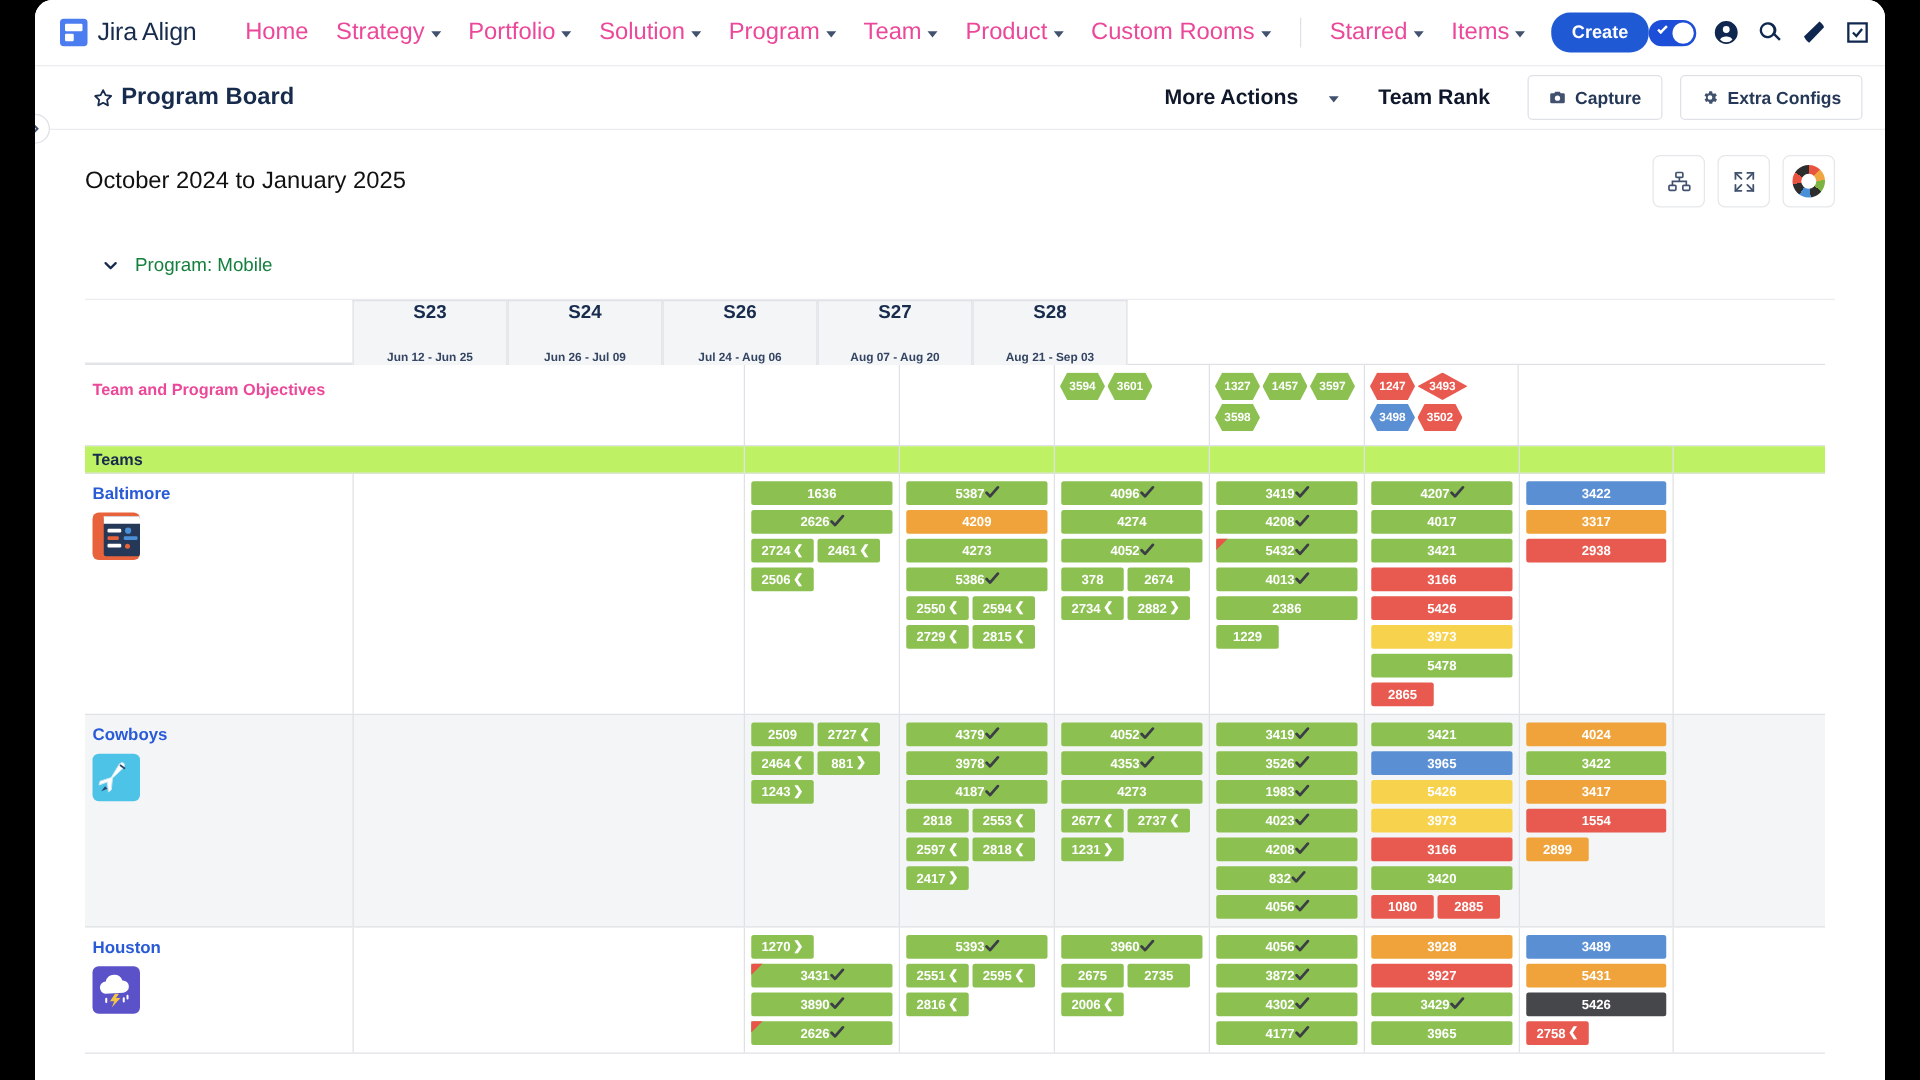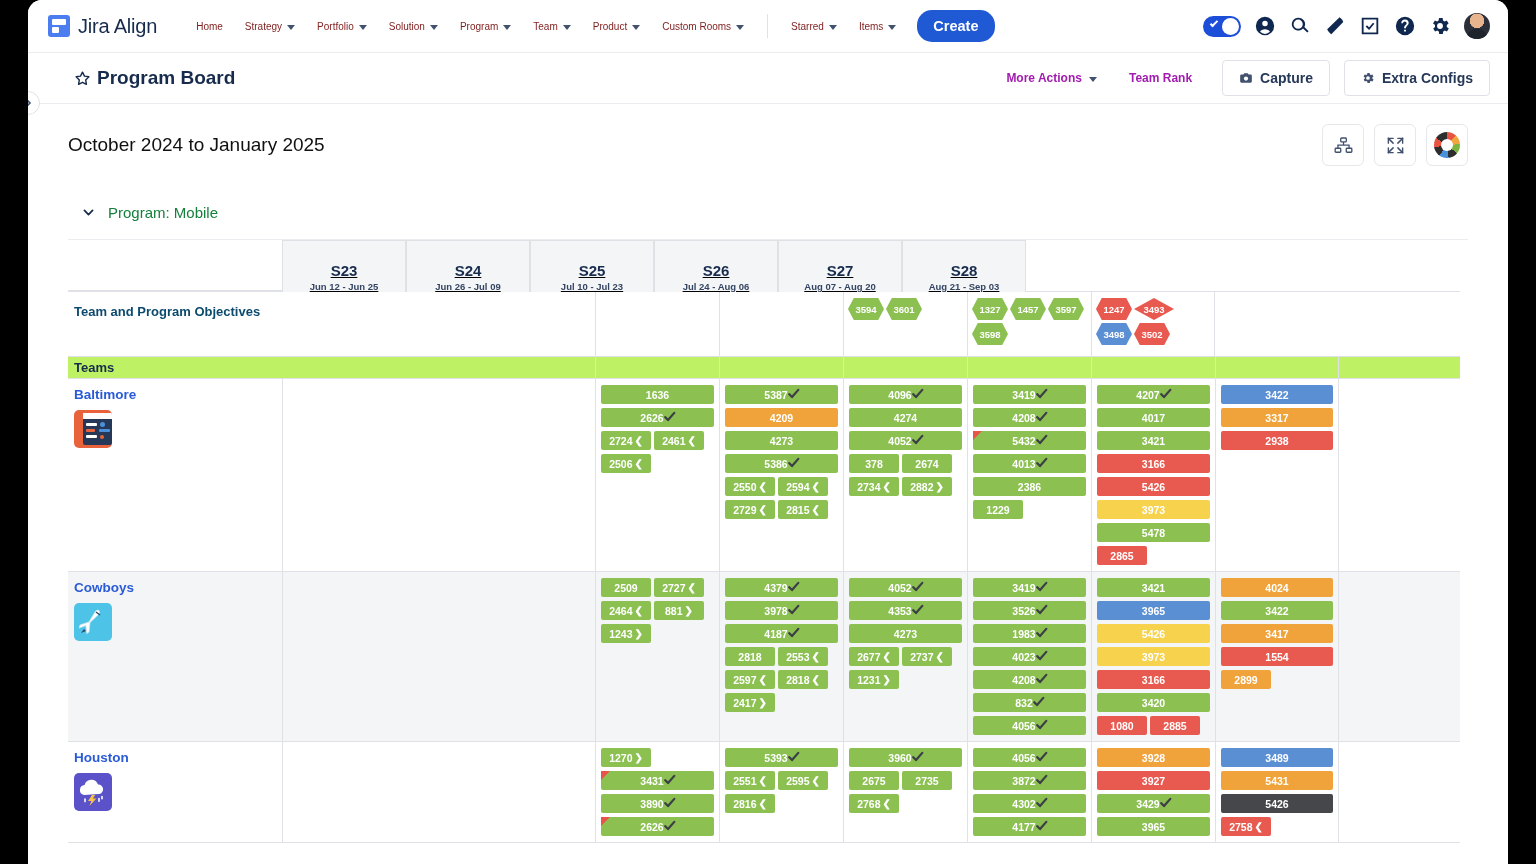--- a/index.html
+++ b/index.html
@@ -29,21 +29,21 @@
     background: #fff; border-radius: 1px;
   }
   .brand-mark::after {
     content: ""; position: absolute; left: 4px; top: 12px; width: 7px; height: 6px;
     background: #fff; border-radius: 1px;
   }
   .brand-text { font-size: 20px; color: #172b4d; letter-spacing: -.2px; white-space: nowrap; }
 
   .navlinks { display: flex; align-items: center; gap: 0; }
   .navlink {
-    font-size: 10px; color: #7f1d1d; font-weight: 500;
+    font-size: 19px; color: #ec4899; font-weight: 500;
     padding: 6px 11px; white-space: nowrap; cursor: pointer;
     display: flex; align-items: center; gap: 5px;
   }
   .caret {
     width: 0; height: 0; border-left: 4px solid transparent;
     border-right: 4px solid transparent; border-top: 5px solid #42526e;
     display: inline-block; position: relative; top: 1px;
   }
   .nav-div { width: 1px; height: 24px; background: #dfe1e6; margin: 0 12px; }
   .create-btn {
@@ -81,22 +81,22 @@
   
   .pagehead {
     height: 52px; border-top: 1px solid #ebecf0; border-bottom: 1px solid #ebecf0;
     display: flex; align-items: center; padding: 0 18px 0 46px; position: relative;
   }
   .star-ico { width: 17px; height: 17px; margin-right: 6px; }
   .star-ico svg { display: block; }
   .page-title { font-size: 19px; font-weight: 600; color: #172b4d; }
   .ph-right { margin-left: auto; display: flex; align-items: center; gap: 0; }
   .ph-link {
-    font-size: 12px; font-weight: 600; color: #a21caf; padding: 8px 16px;
-    cursor: pointer; display: flex; align-items: center; gap: 7px; white-space: nowrap;
+    font-size: 17px; font-weight: 600; color: #0f172a; padding: 8px 16px;
+    cursor: pointer; display: flex; align-items: center; gap: 24px; white-space: nowrap;
   }
   .ph-btn {
     font-size: 14px; font-weight: 600; color: #253858; padding: 9px 16px;
     border: 1px solid #dfe1e6; border-radius: 4px; background: #fff;
     cursor: pointer; display: flex; align-items: center; gap: 7px;
     margin-left: 14px; white-space: nowrap;
   }
   .mini-ico { display: inline-block; }
   .mini-ico svg { display: block; }
 
@@ -144,36 +144,35 @@
   .row { display: flex; }
   .cell-label { width: 214px; flex: none; }
   .cell-unplanned { width: 313px; flex: none; }
   .cell-sprint { width: 124px; flex: none; }
   .cell-tail { flex: 1; }
 
   .hdr-row { height: 52px; border-bottom: 1px solid #dfe1e6; }
   .hdr-row .cell-label, .hdr-row .cell-unplanned { border-bottom: 1px solid #dfe1e6; }
   .sprint-hdr {
     background: #f4f5f7; border-left: 1px solid #dfe1e6; border-top: 1px solid #dfe1e6;
-    display: flex; flex-direction: column; align-items: center; justify-content: flex-end;
+    display: flex; flex-direction: column; align-items: center; justify-content: space-between;
     height: 52px;
-    text-decoration: underline;
   }
   .sprint-hdr:last-of-type { border-right: 1px solid #dfe1e6; }
   .sprint-name { font-size: 15px; font-weight: 700; color: #172b4d; line-height: 1.15; }
   .sprint-dates { font-size: 9.5px; font-weight: 700; color: #344563; margin-top: 2px; }
   .unplanned-lbl {
     font-size: 13px; font-weight: 600; color: #172b4d;
     display: flex; align-items: flex-end; height: 52px; padding: 0 0 6px 0;
     justify-content: center;
   }
 
   .obj-row { border-bottom: 1px solid #dfe1e6; }
   .obj-label {
-    font-size: 13px; font-weight: 600; color: #0c4a6e;
+    font-size: 13px; font-weight: 600; color: #ec4899;
     padding: 12px 0 0 6px;
   }
   .obj-cell {
     border-left: 1px solid #dfe1e6; min-height: 64px; padding: 6px 3px 6px 4px;
     display: flex; flex-wrap: wrap; align-content: flex-start; gap: 3px 2px;
   }
   .obj-cell.last { border-right: 1px solid #dfe1e6; }
   .hex {
     width: 36px; height: 22px; position: relative; display: flex;
     align-items: center; justify-content: center; cursor: pointer;
@@ -434,26 +433,20 @@
           </div>
         </div>
         <div class="cell-sprint">
           <div class="sprint-hdr">
             <div class="sprint-name">S24</div>
             <div class="sprint-dates">Jun 26 - Jul 09</div>
           </div>
         </div>
         <div class="cell-sprint">
           <div class="sprint-hdr">
-            <div class="sprint-name">S25</div>
-            <div class="sprint-dates">Jul 10 - Jul 23</div>
-          </div>
-        </div>
-        <div class="cell-sprint">
-          <div class="sprint-hdr">
             <div class="sprint-name">S26</div>
             <div class="sprint-dates">Jul 24 - Aug 06</div>
           </div>
         </div>
         <div class="cell-sprint">
           <div class="sprint-hdr">
             <div class="sprint-name">S27</div>
             <div class="sprint-dates">Aug 07 - Aug 20</div>
           </div>
         </div>
@@ -1041,21 +1034,21 @@
                     </svg>
                   </span>
                 </div>
                 <div class="card half c-green">
                   <span class="lbl">2675</span>
                 </div>
                 <div class="card half c-green">
                   <span class="lbl">2735</span>
                 </div>
                 <div class="card half c-green">
-                  <span class="lbl">2768</span>
+                  <span class="lbl">2006</span>
                   <span class="arw">❮</span>
                 </div>
               </div>
             </div>
             <div class="cell-sprint sprint-cell">
               <div class="card-wrap">
                 <div class="card full c-green">
                   <span class="lbl">4056</span>
                   <span class="ck">
                     <svg width="12" height="12" viewBox="0 0 14 14">

